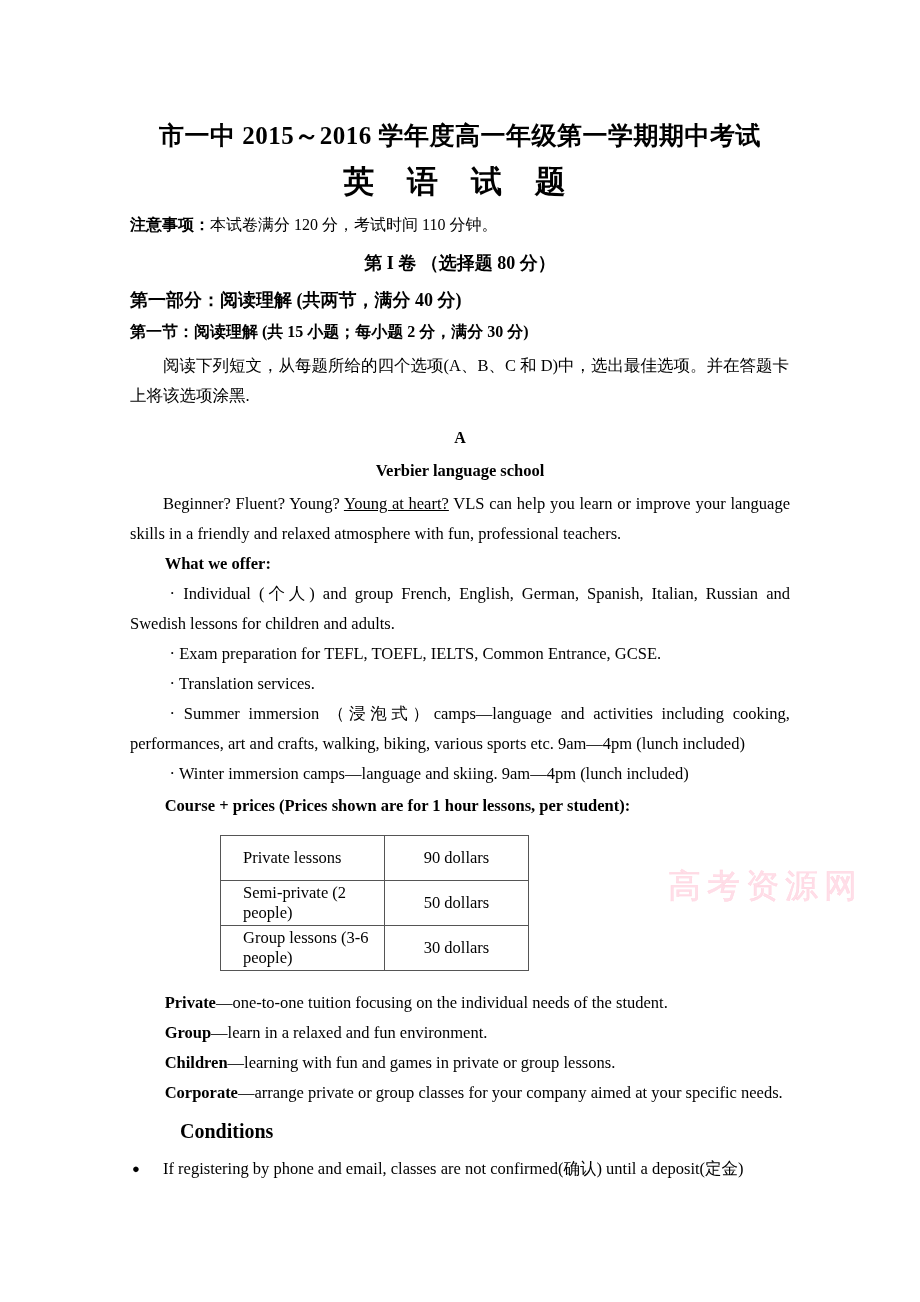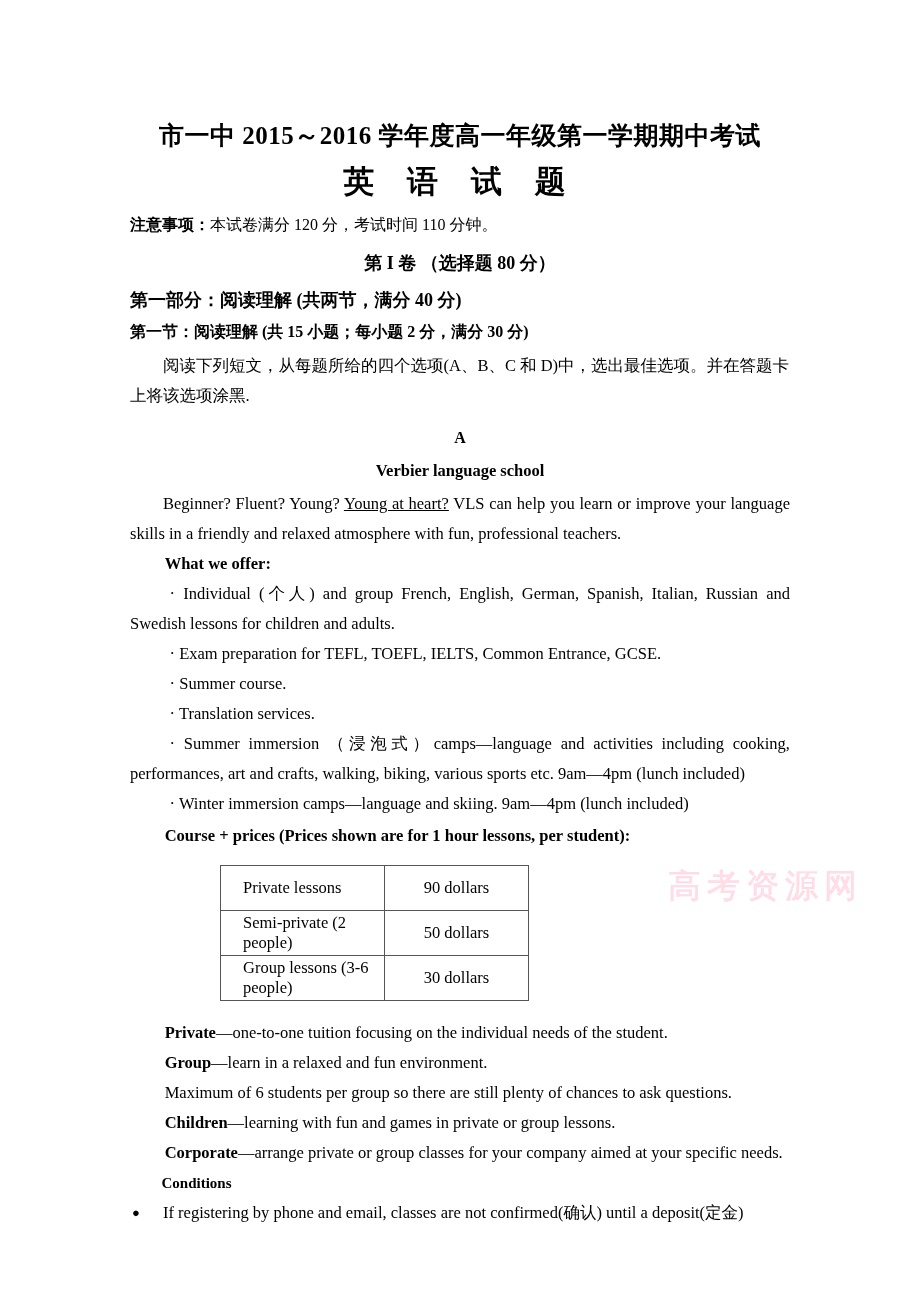--- a/index.html
+++ b/index.html
@@ -184,24 +184,24 @@
   .defs { padding-top: 17px; }
   .def-line {
     font-size: 16.5px;
     line-height: 30px;
     margin: 0;
     text-indent: 2.1em;
   }
   .def-line b { font-weight: bold; }
 
   .cond-head {
-    font-size: 15px;
-    font-weight: bold;
-    line-height: 30px;
-    margin: 0;
+    font-size: 20px;
+    font-weight: bold;
+    line-height: 30px;
+    margin: 8px;
     text-indent: 2.1em;
   }
 
   .cond-item {
     font-size: 16.5px;
     line-height: 30px;
     margin: 0;
     padding-left: 33px;
     position: relative;
   }
@@ -240,21 +240,20 @@
 
     <p class="center-letter">A</p>
     <p class="center-name">Verbier language school</p>
 
     <p class="body-para" style="padding-top:4px;"><span>Beginner? Fluent? Young? </span><span class="underline">Young at heart?</span><span> VLS can help you learn or improve your language skills in a friendly and relaxed atmosphere with fun, professional teachers.</span></p>
 
     <p class="offer-head">What we offer:</p>
 
     <p class="bullet-line just">· Individual (个人) and group French, English, German, Spanish, Italian, Russian and Swedish lessons for children and adults.</p>
     <p class="bullet-line">· Exam preparation for TEFL, TOEFL, IELTS, Common Entrance, GCSE.</p>
-    <p class="bullet-line">· Summer course.</p>
     <p class="bullet-line">· Translation services.</p>
     <p class="bullet-line just">· Summer immersion （浸泡式）camps—language and activities including cooking, performances, art and crafts, walking, biking, various sports etc. 9am—4pm (lunch included)</p>
     <p class="bullet-line">· Winter immersion camps—language and skiing. 9am—4pm (lunch included)</p>
 
     <p class="course-head">Course + prices (Prices shown are for 1 hour lessons, per student):</p>
 
     <table class="price">
       <tbody>
         <tr>
           <td>Private lessons</td>
@@ -267,21 +266,20 @@
         <tr>
           <td>Group lessons (3-6 people)</td>
           <td class="price-col">30 dollars</td>
         </tr>
       </tbody>
     </table>
 
     <div class="defs">
       <p class="def-line"><b>Private</b><span>—</span><span>one-to-one tuition focusing on the individual needs of the student.</span></p>
       <p class="def-line"><b>Group</b><span>—</span><span>learn in a relaxed and fun environment.</span></p>
-      <p class="def-line"><span>Maximum of 6 students per group so there are still plenty of chances to ask questions.</span></p>
       <p class="def-line"><b>Children</b><span>—</span><span>learning with fun and games in private or group lessons.</span></p>
       <p class="def-line"><b>Corporate</b><span>—</span><span>arrange private or group classes for your company aimed at your specific needs.</span></p>
     </div>
 
     <p class="cond-head">Conditions</p>
 
     <p class="cond-item"><span class="dot">●</span><span>If registering by phone and email, classes are not confirmed(确认) until a deposit(定金)</span></p>
 
   </div>
 </div>

